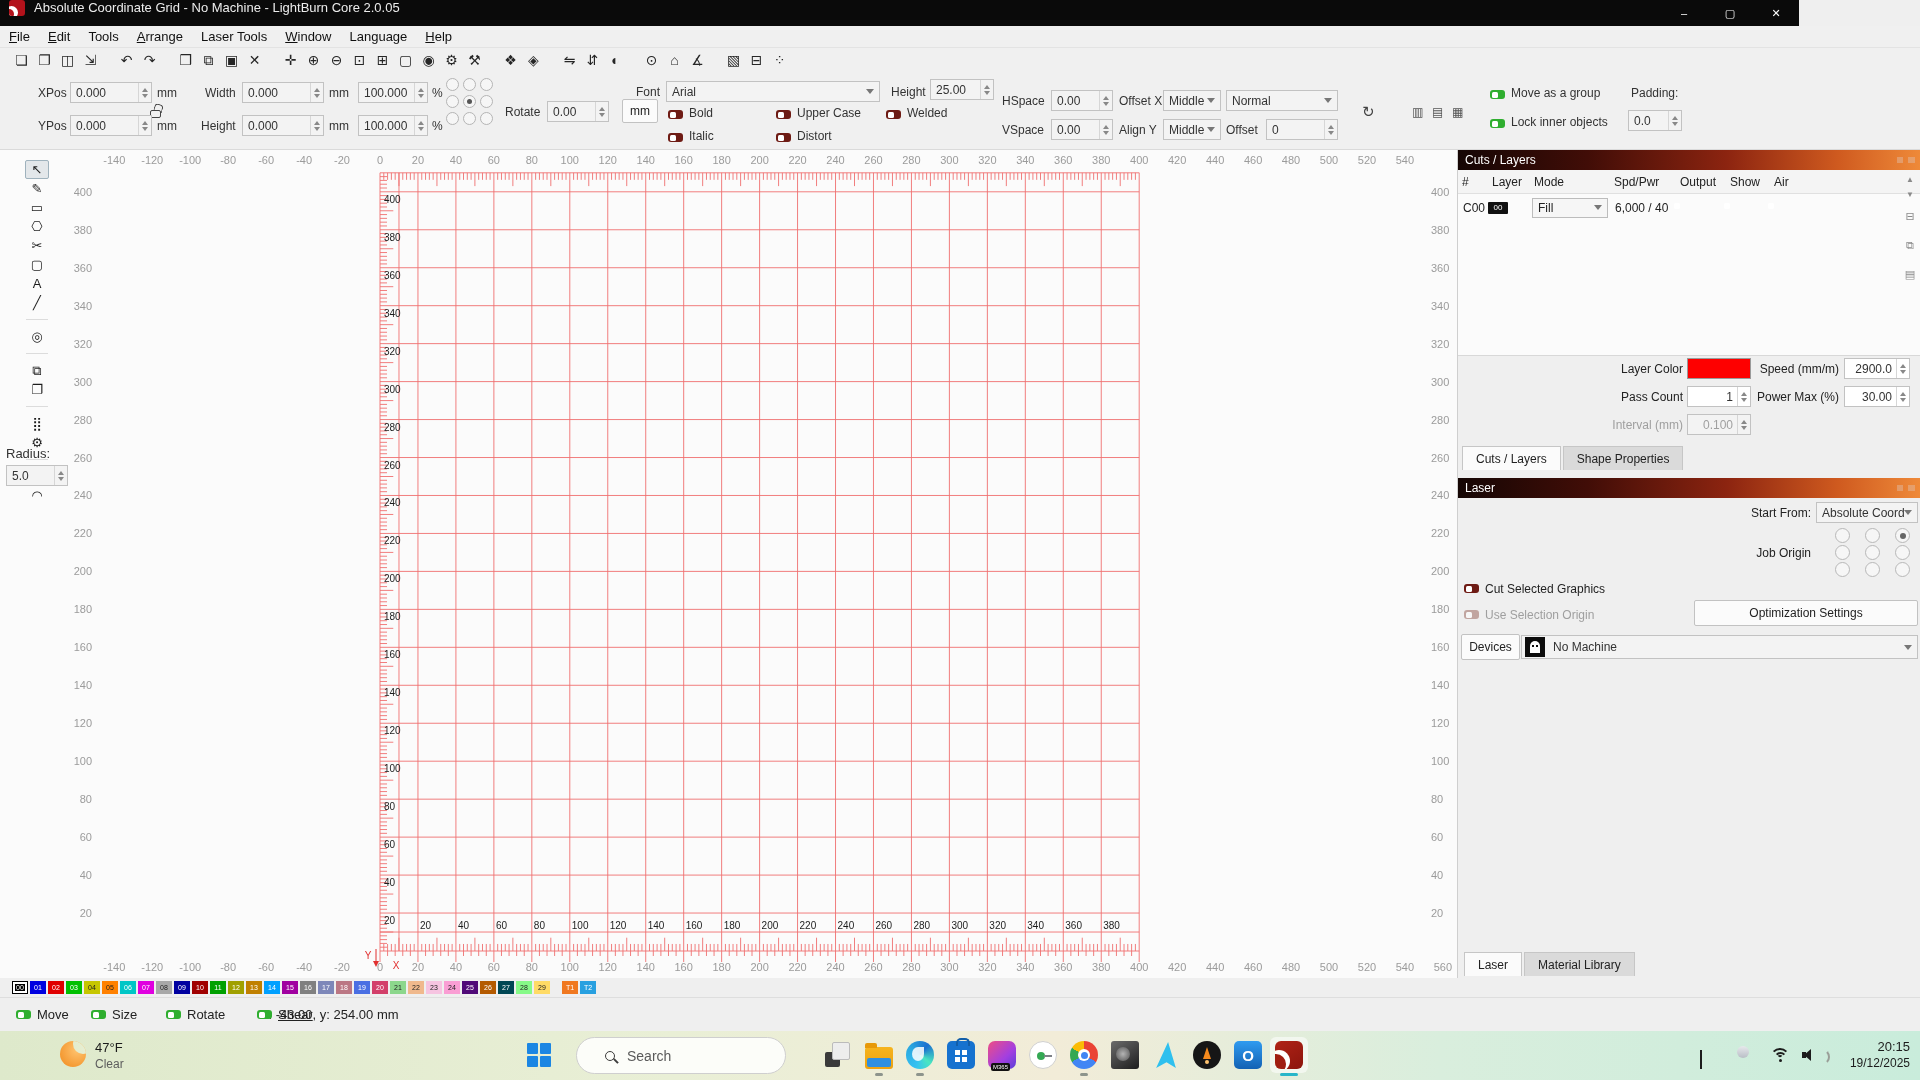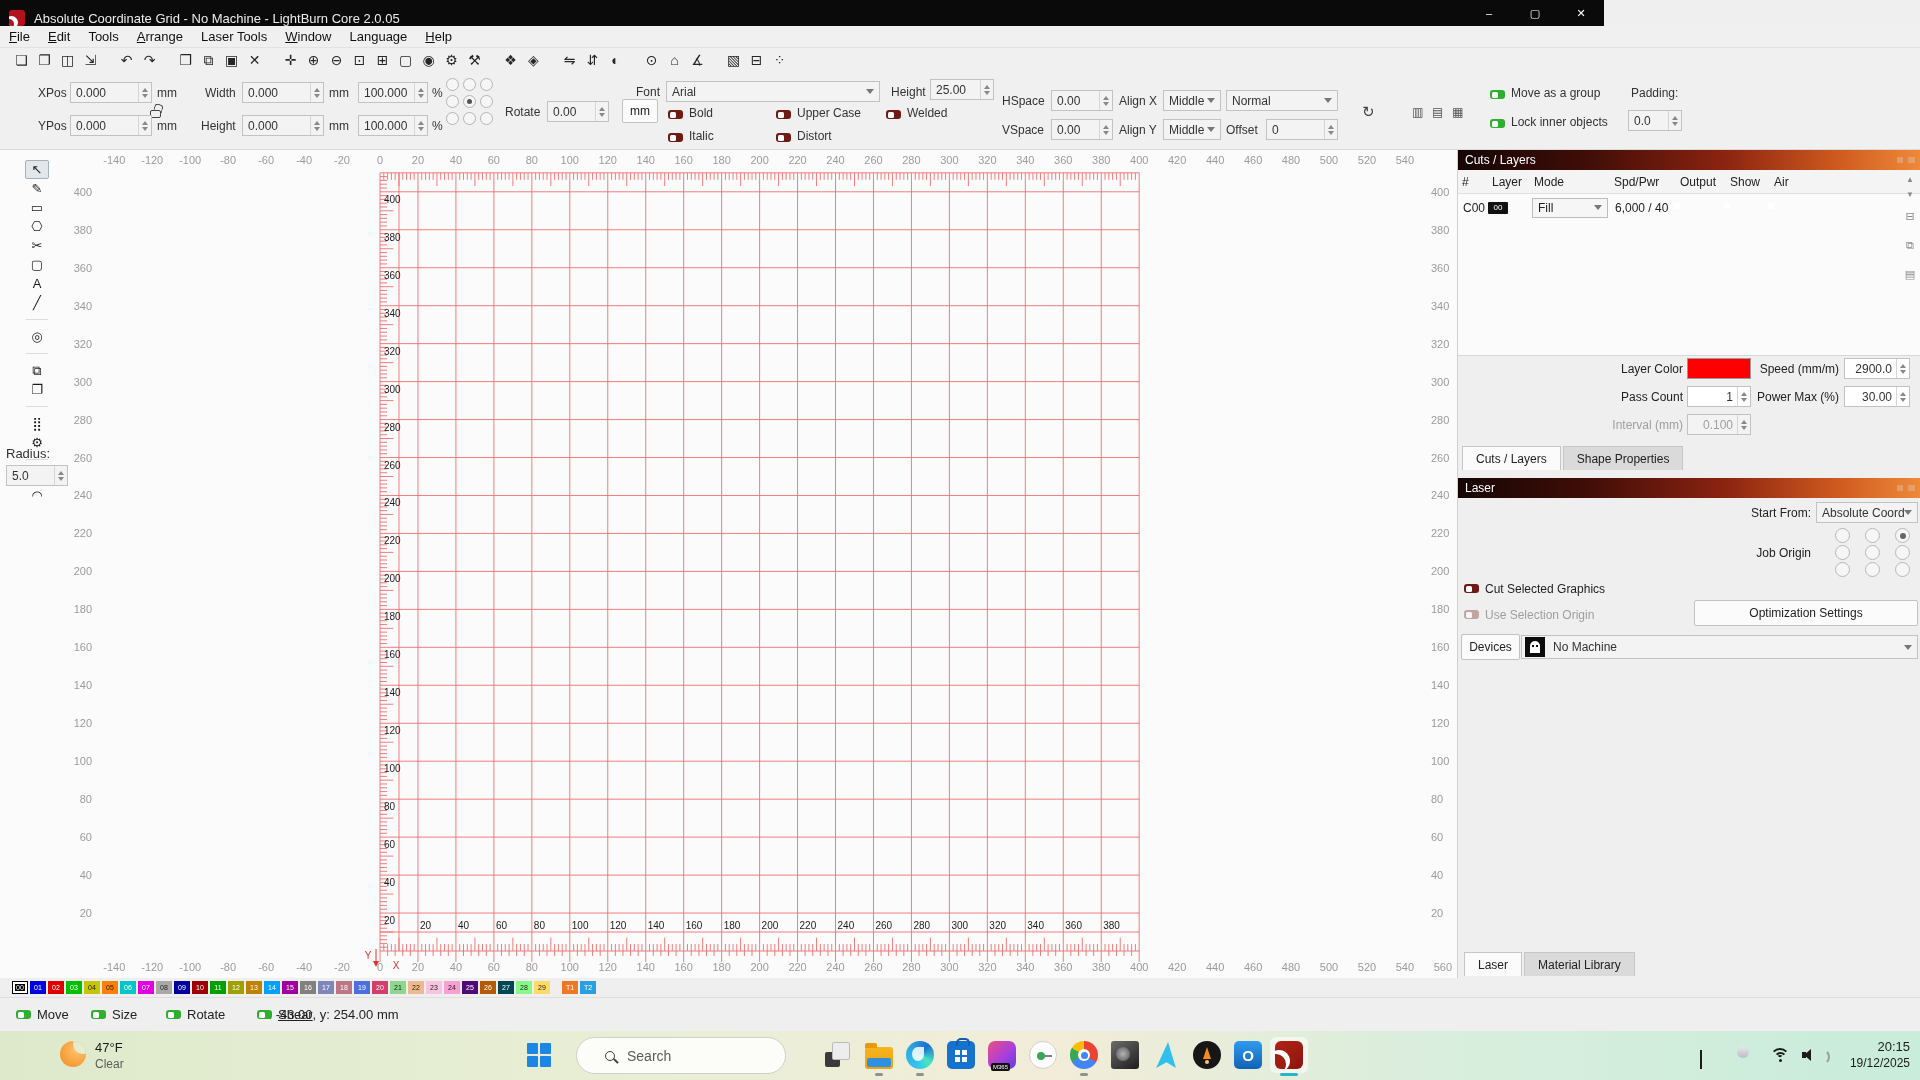--- a/index.html
+++ b/index.html
@@ -1,19 +1,19 @@
 <!DOCTYPE html>
 <html><head>
 <meta charset="utf-8">
 <style>
 *{margin:0;padding:0;box-sizing:border-box;font-family:"Liberation Sans","DejaVu Sans",sans-serif}
 html,body{width:1920px;height:1080px;overflow:hidden;background:#efefef;position:relative}
 .abs{position:absolute}
 
-#titlebar{position:absolute;left:0;top:0;width:1604px;height:26px;background:#0a0a0a;color:#ececec;display:flex;align-items:flex-end;z-index:30}
+#titlebar{position:absolute;left:0;top:0;width:1799px;height:26px;background:#0a0a0a;color:#ececec;display:flex;align-items:flex-start;z-index:30}
 .appicon{width:16px;height:16px;border-radius:3px;margin-left:9px;background:#b3121b;position:relative;overflow:hidden}
 .appicon::before{content:"";position:absolute;width:13px;height:13px;background:#fff;border-radius:50%;left:-4px;top:6px}
 .appicon::after{content:"";position:absolute;width:10px;height:10px;background:#b3121b;border-radius:50%;left:-5px;top:9px}
 #titlebar .title{font-size:13px;margin-left:9px}
 .wbtns{margin-left:auto;display:flex;height:26px}
 .wbtn{width:46px;height:26px;display:flex;align-items:center;justify-content:center;font-size:11px;color:#fff}
 
 #menubar{position:absolute;left:0;top:26px;width:1920px;height:22px;background:#f0f0f0;border-bottom:1px solid #e3e3e3;display:flex;align-items:center;font-size:13px;color:#101010;z-index:29}
 .menu-item{padding:0 9px;height:100%;display:flex;align-items:center}
 
@@ -295,21 +295,21 @@
   <span class="lbl" style="left:891px;top:13px">Height</span>
   <div class="ibox" style="left:930px;top:7px;width:64px">
       <span class="val">25.00</span>
       <span class="spin"></span>
     </div>
   <span class="lbl" style="left:1002px;top:22px">HSpace</span>
   <div class="ibox" style="left:1051px;top:18px;width:62px">
       <span class="val">0.00</span>
       <span class="spin"></span>
     </div>
-  <span class="lbl" style="left:1119px;top:22px">Align X</span>
+  <span class="lbl" style="left:1119px;top:22px">Offset X</span>
   <div class="ibox" style="left:1163px;top:18px;width:58px">
       <span class="val">Middle</span>
       <span class="caret"></span>
     </div>
   <div class="ibox" style="left:1226px;top:18px;width:112px">
       <span class="val">Normal</span>
       <span class="caret"></span>
     </div>
 
   <span class="toggle off" style="left:668px;top:38px">

